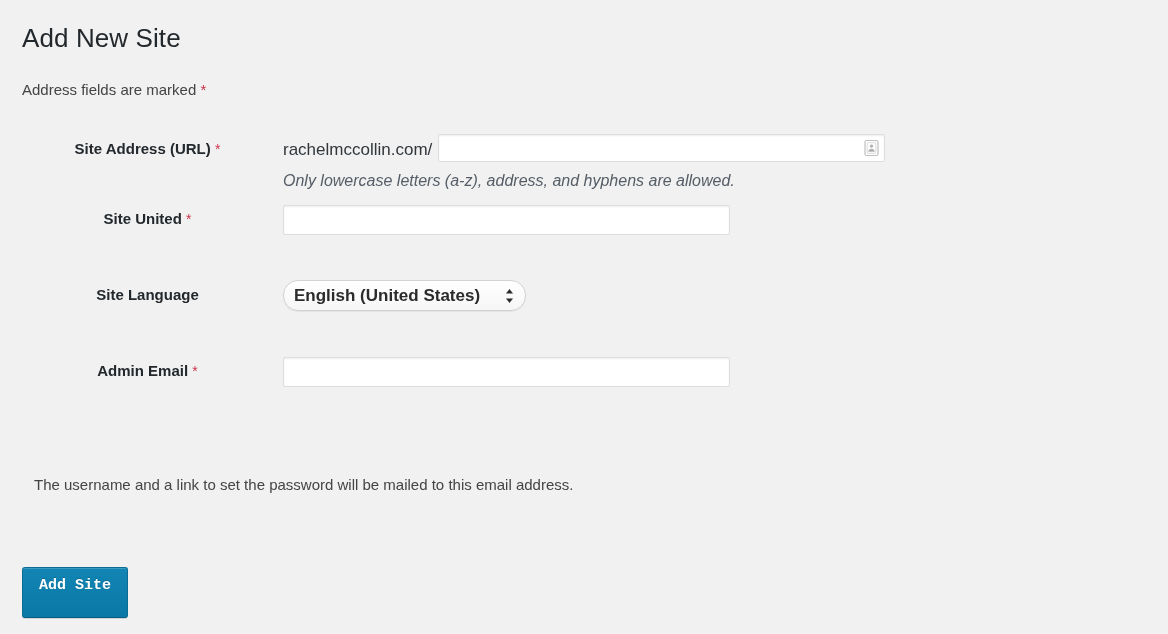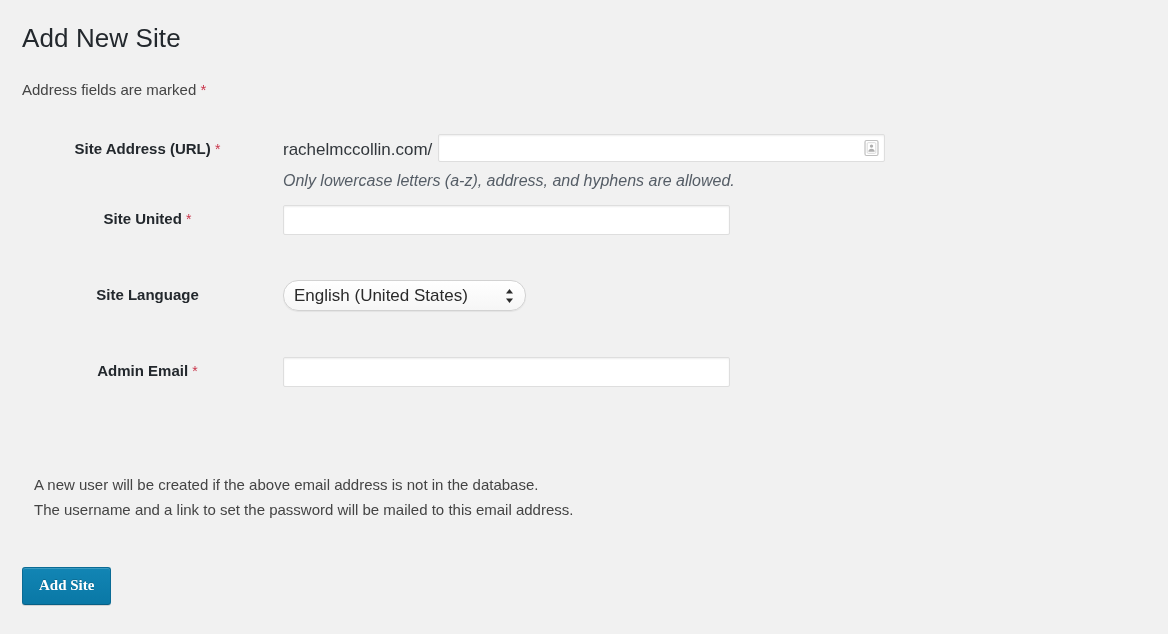--- a/index.html
+++ b/index.html
@@ -162,20 +162,21 @@
     margin-top: 13px;
     width: 243px;
     height: 31px;
     background: #fdfdfd;
     background: linear-gradient(#ffffff, #f6f6f6);
     border: 1px solid #d2d2d2;
     border-radius: 15px;
     box-shadow: 0 1px 1px rgba(0,0,0,0.06);
     box-sizing: border-box;
     cursor: default;
+    font-weight: bold;
   }
   .select-value {
     position: absolute;
     left: 10px;
     top: 4px;
     font-size: 17px;
     line-height: 22px;
     color: #2b2b2b;
     white-space: nowrap;
   }
@@ -209,25 +210,25 @@
   }
   .btn-primary {
     display: inline-block;
     background: #0e7fad;
     background: linear-gradient(#1285b4, #0a78a6);
     border: 1px solid #0a6b95;
     border-bottom-color: #085f85;
     border-radius: 3px;
     box-shadow: inset 0 1px 0 rgba(255,255,255,0.18), 0 1px 0 rgba(0,0,0,0.12);
     color: #ffffff;
-    font-family: Liberation Serif, serif;
+    font-family: Liberation Mono, monospace;
     font-size: 15px;
     font-weight: 700;
     line-height: 1;
-    padding: 10px 16px 11px;
+    padding: 10px 16px 24px;
     cursor: pointer;
     text-shadow: 0 -1px 0 rgba(0,0,0,0.18);
   }
 </style>
 </head>
 <body>
 
 <div class="page">
 
   <h1 class="page-title">Add New Site</h1>
@@ -288,21 +289,20 @@
         </th>
         <td>
           <input class="text-input input-email" type="text" value="" style="">
         </td>
       </tr>
 
     </tbody>
   </table>
 
   <p class="note">
-    <span>A new user will be created if the above email address is not in the database.</span>
     <span>The username and a link to set the password will be mailed to this email address.</span>
   </p>
 
   <div class="submit-wrap">
     <button type="button" class="btn-primary">Add Site</button>
   </div>
 
 </div>
 
 </body></html>

